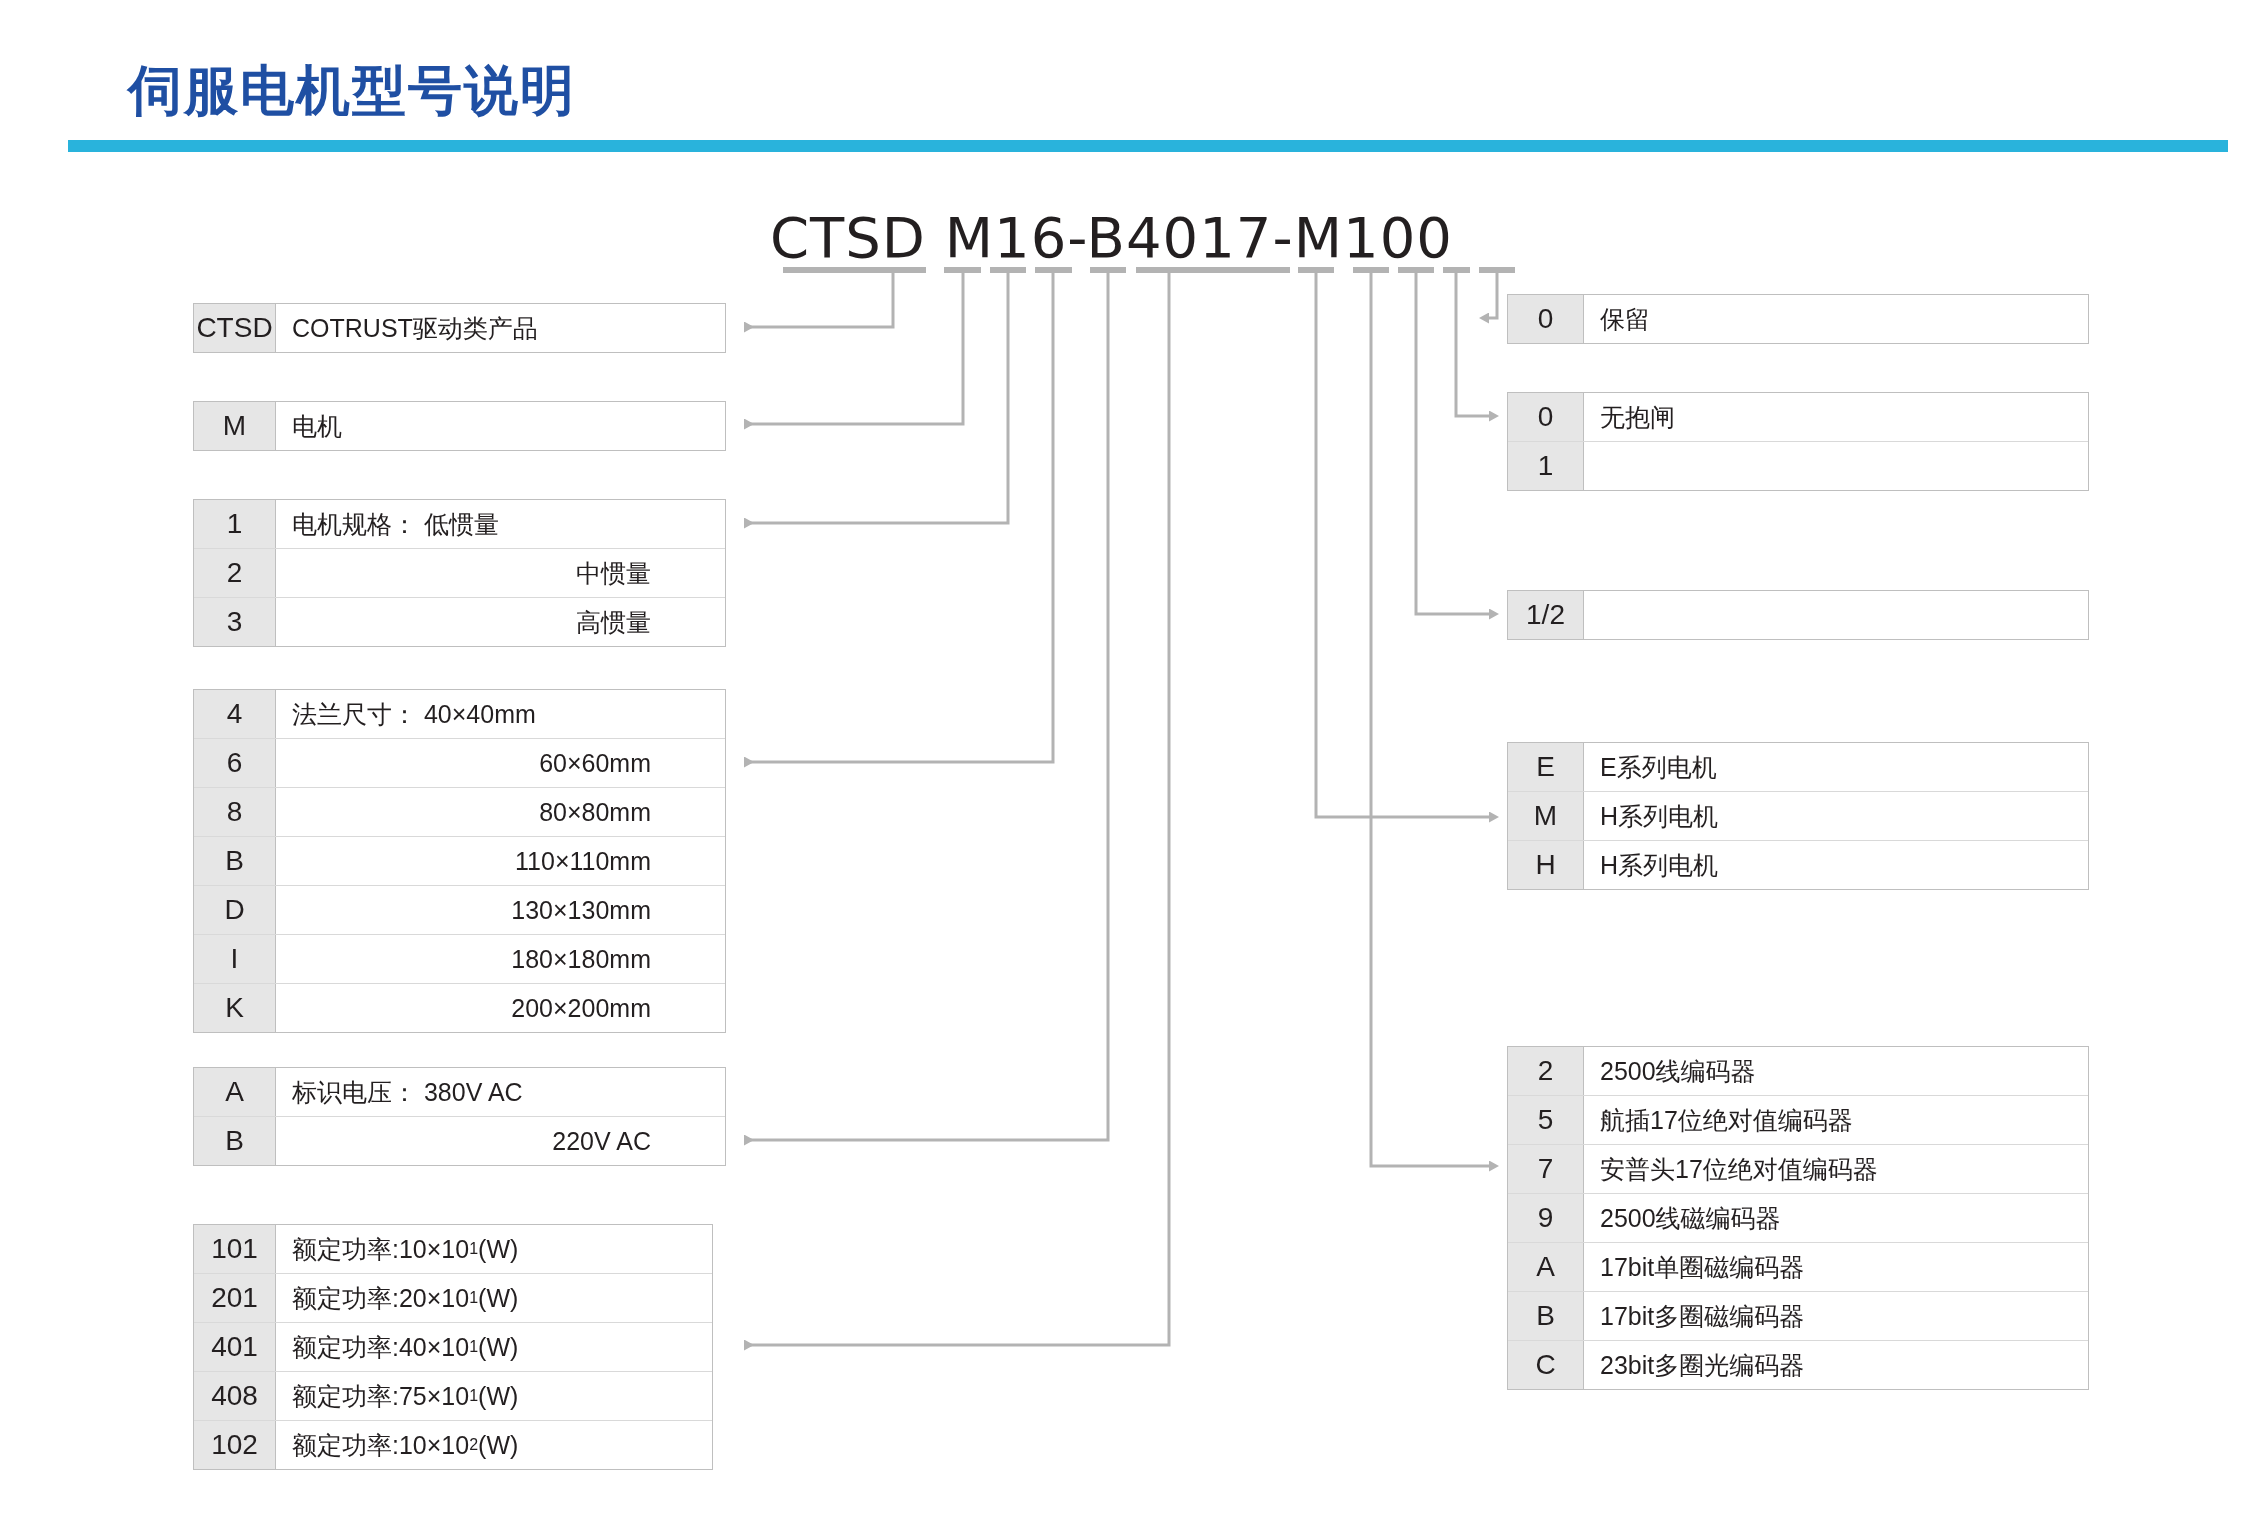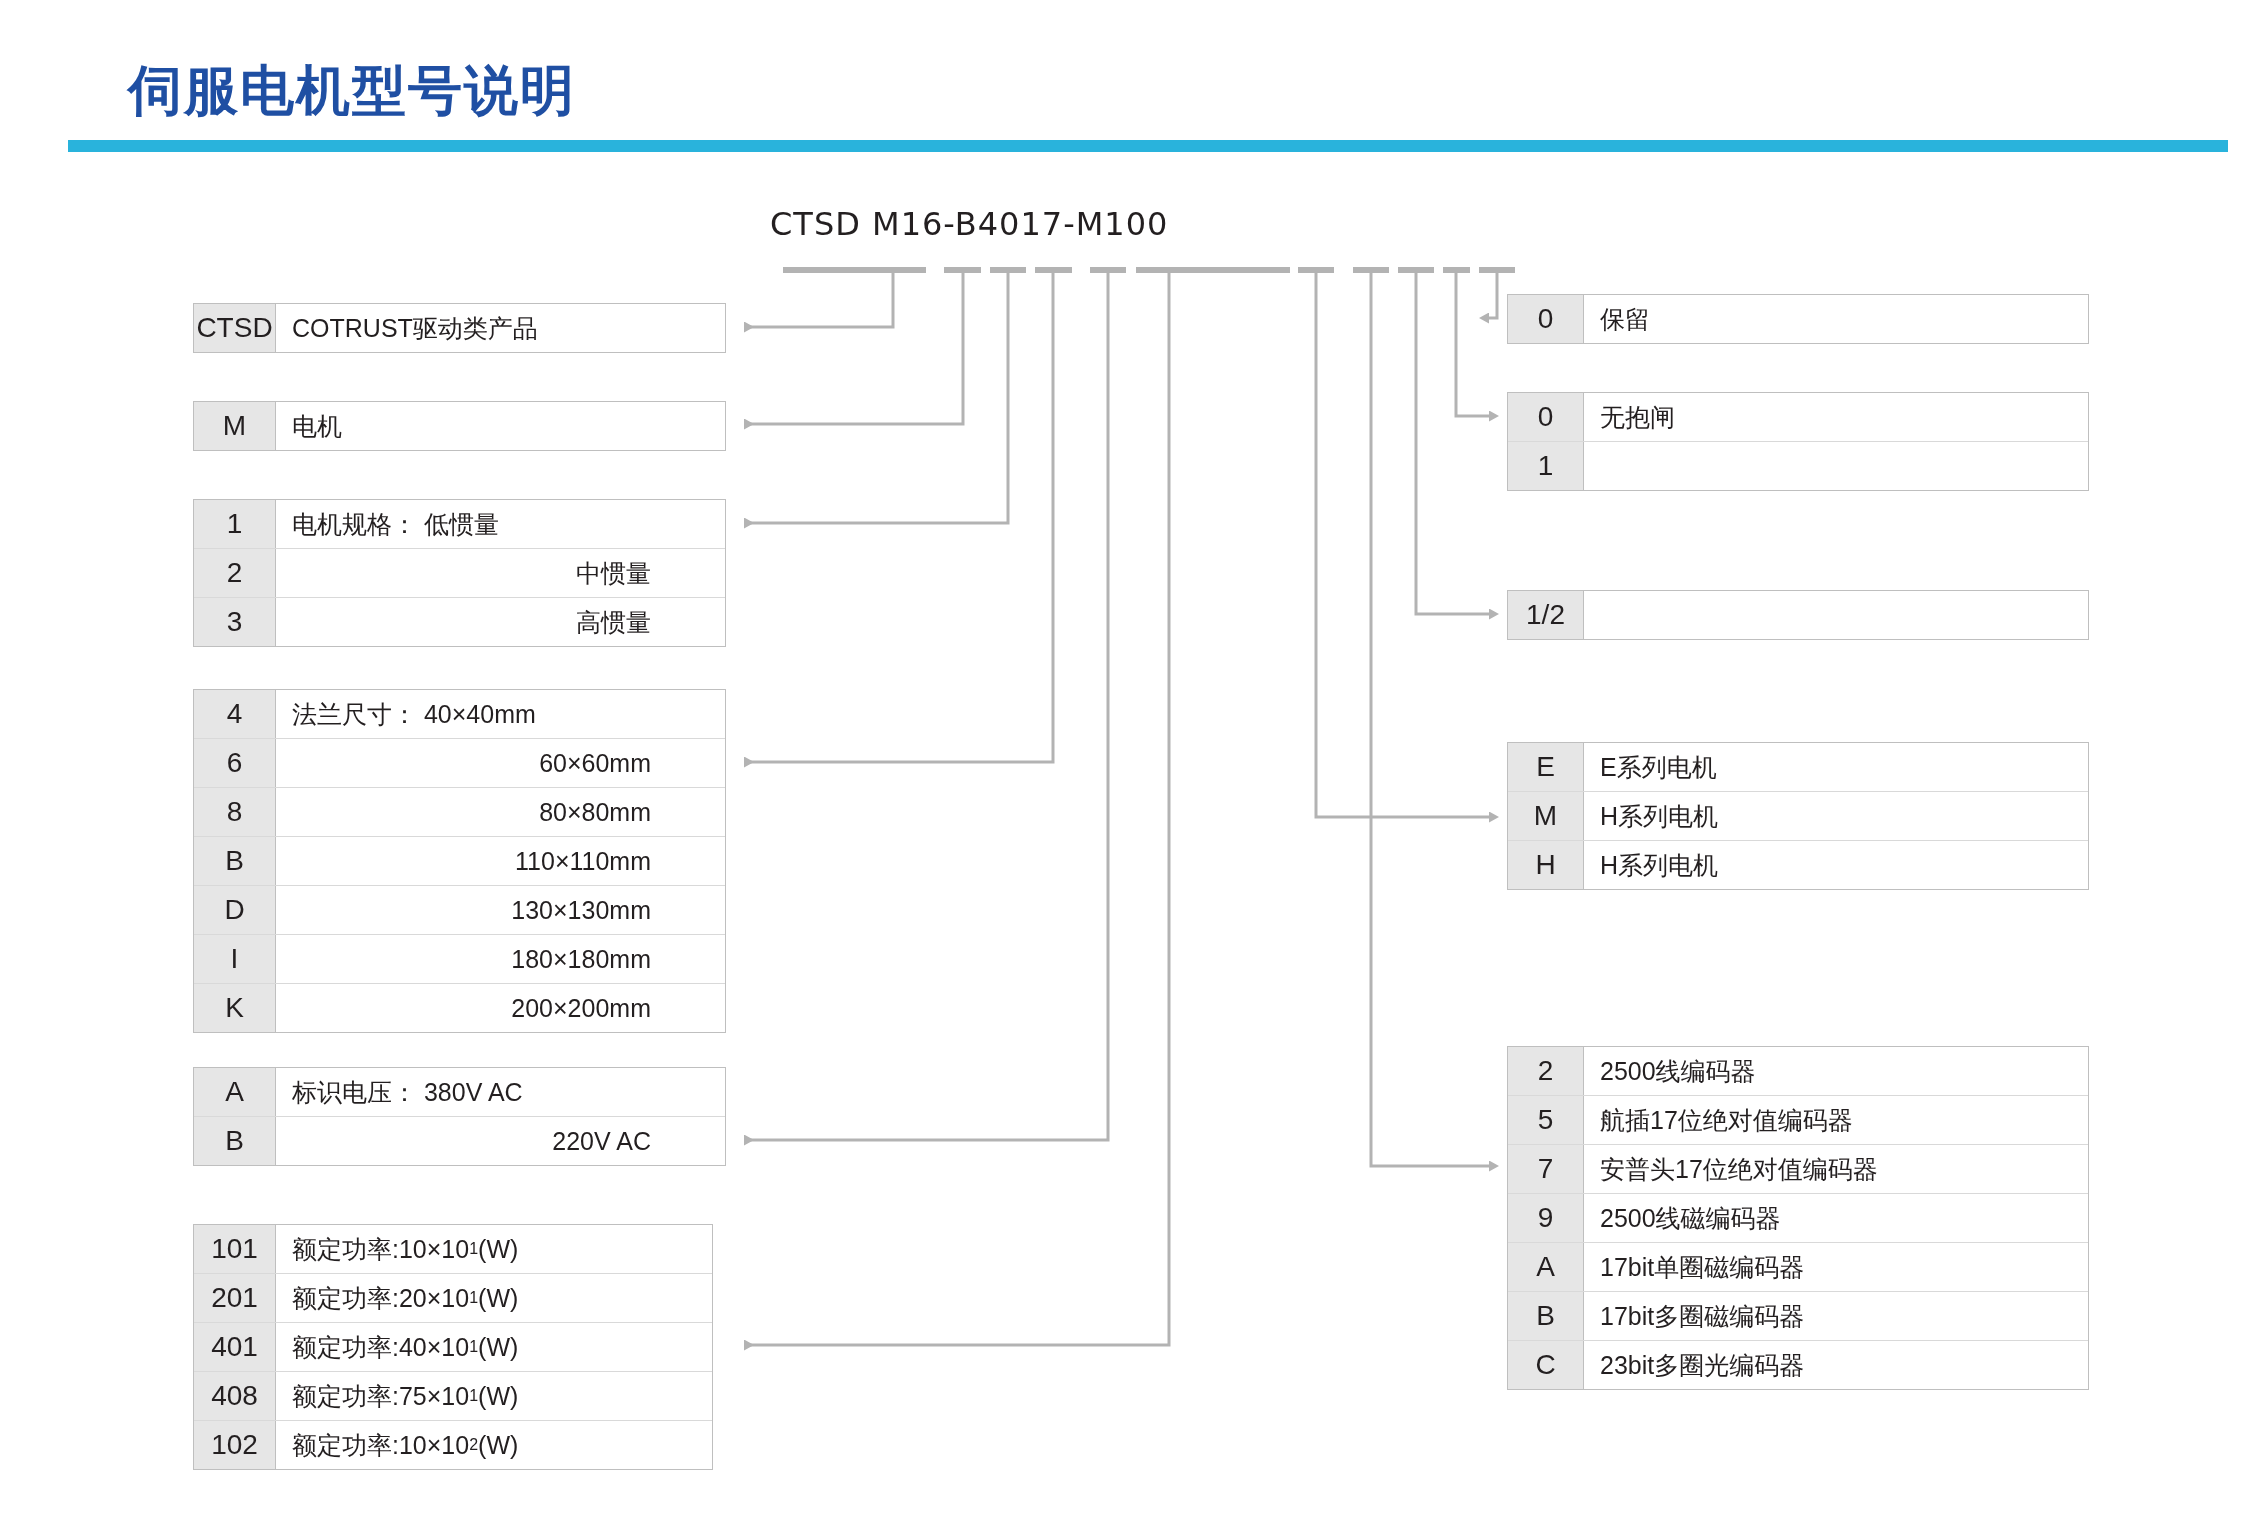--- a/index.html
+++ b/index.html
@@ -28,21 +28,21 @@
   #title-rule{
     position:absolute;
     left:68px; top:140px;
     width:2160px; height:12px;
     background:#29b3dc;
   }
   
   #model-code{
     position:absolute;
     left:770px; top:205px;
-    font-size:32px;
+    font-size:56px;
     font-weight:500;
     letter-spacing:1px;
     color:#231f20;
     white-space:pre;
     font-family:"DejaVu Sans",sans-serif;
   }
   
   #leaders{
     position:absolute;
     left:0; top:0;

